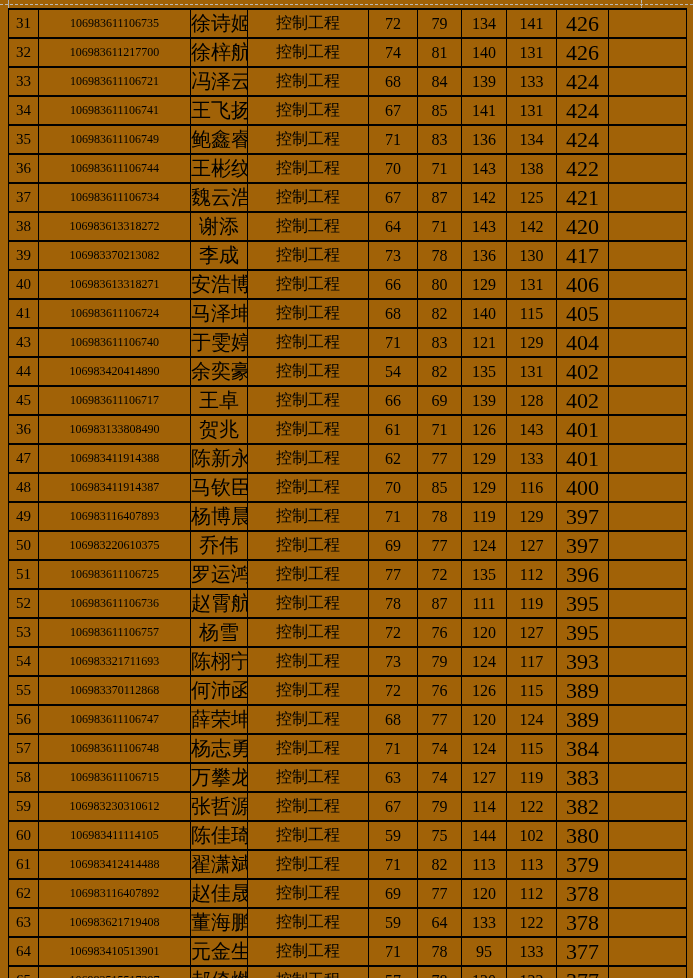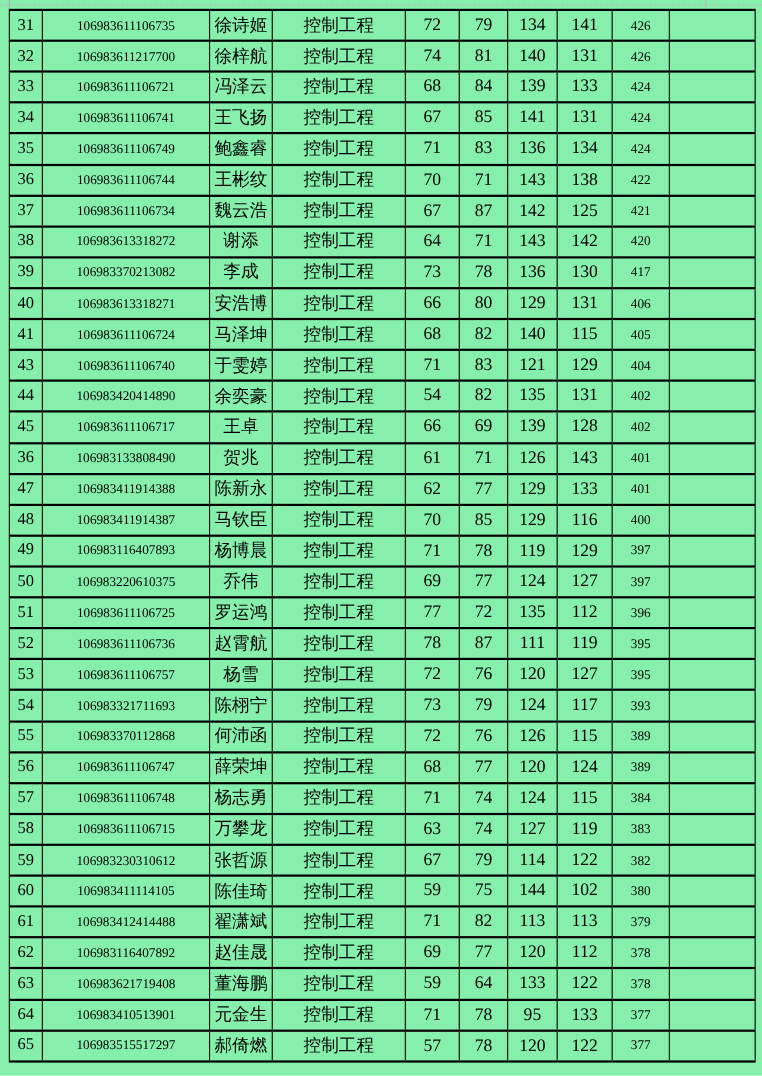--- a/index.html
+++ b/index.html
@@ -2,21 +2,21 @@
 <html><head>
 <meta charset="utf-8">
 <style>
   html,body{
     margin:0; padding:0;
     width:693px; height:978px;
     background:#ffffff;
     font-family:"Liberation Serif","DejaVu Serif",serif;
     overflow:hidden;
   }
-  .canvas{ position:relative; width:693px; height:978px; background:#86efac; }
+  .canvas{ position:relative; width:693px; height:978px; background:#a16207; }
 
   
   .pb-h{
     position:absolute; left:0; top:4px; width:693px; height:0;
     border-top:1px dashed #b9b9b9;
   }
   .pb-v-left{
     position:absolute; left:8px; top:0; width:0; height:8px;
     border-left:1px solid #b0b0b0;
   }
@@ -39,24 +39,24 @@
     border-bottom:2px solid #000;
     text-align:center;
     vertical-align:middle;
     padding:0;
     overflow:hidden;
     white-space:nowrap;
     color:#000;
   }
   td.c-no   { font-size:15px; }
   td.c-id   { font-size:12px; letter-spacing:0px; }
-  td.c-name { font-size:16px; }
+  td.c-name { font-size:20px; }
   td.c-major{ font-size:16px; }
   td.c-s    { font-size:16px; }
-  td.c-tot  { font-size:12px; }
+  td.c-tot  { font-size:22px; }
   td.c-note { }
 </style>
 </head>
 <body>
 
 <div class="canvas">
   <div class="pb-h"></div>
   <div class="pb-v-left"></div>
   <div class="pb-v-right"></div>
 

